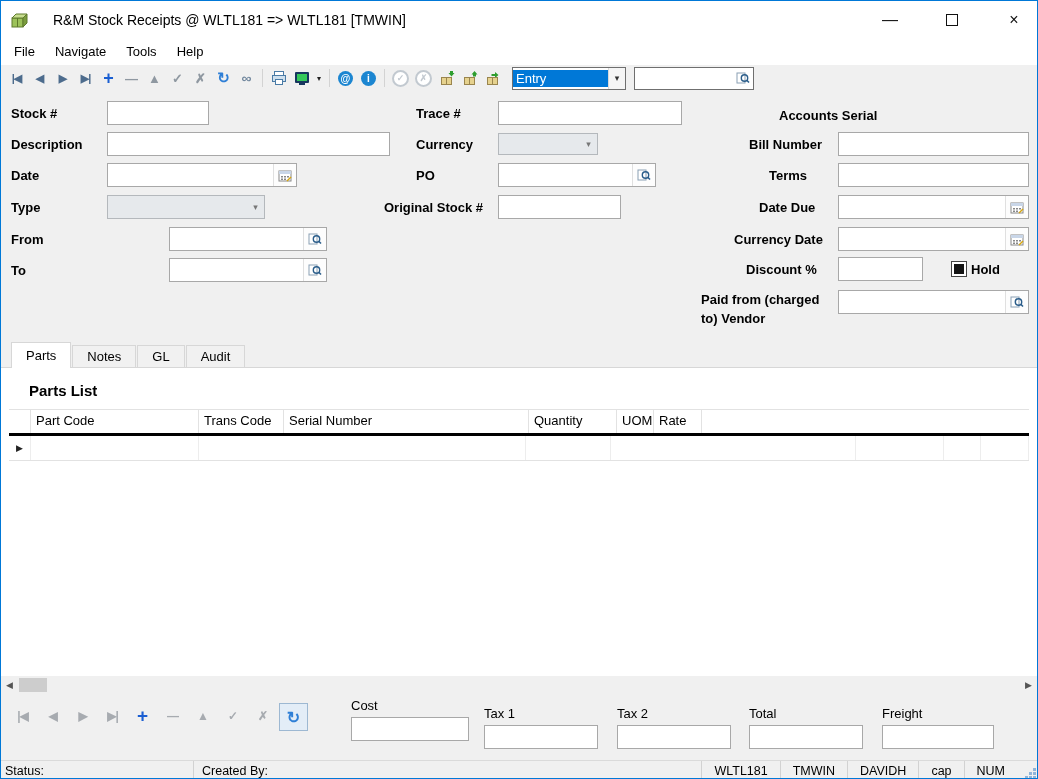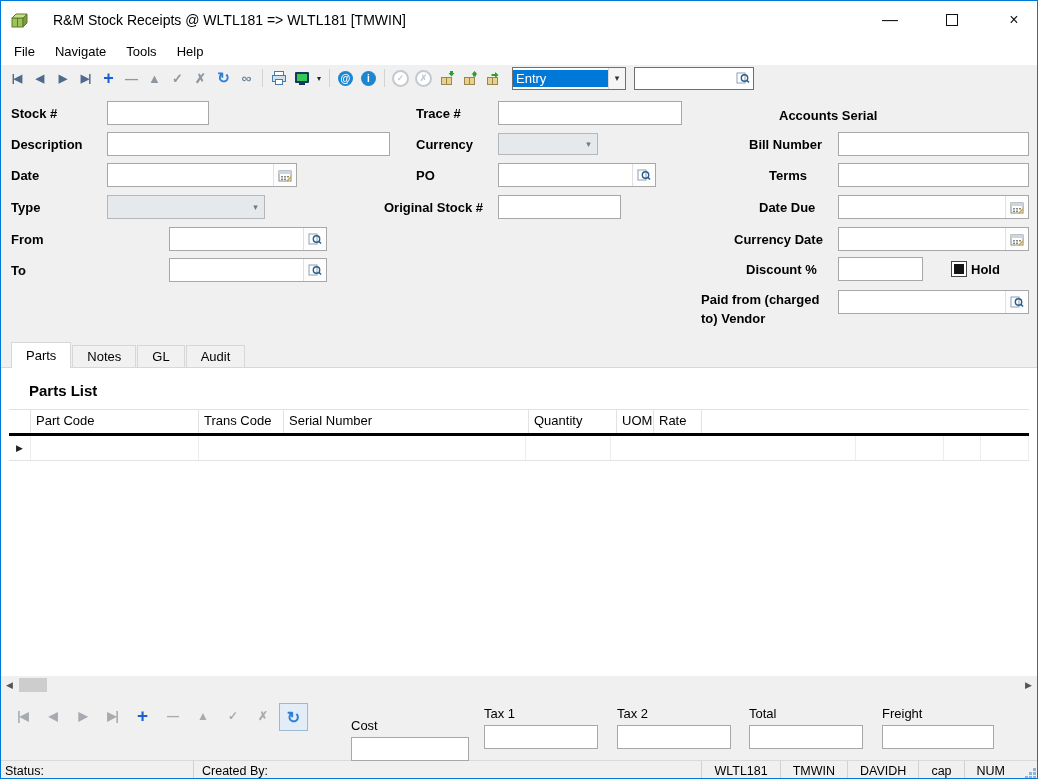--- a/index.html
+++ b/index.html
@@ -448,21 +448,21 @@
           <span class="fn-gray">✓</span>
         </span>
       <span class="fnbtn">
           <span class="fn-gray">✗</span>
         </span>
       <span class="fnbtn fn-ref">
           <span>↻</span>
         </span>
     </div>
 
-    <div class="fgroup" style="left:350px;top:24px;width:118px">
+    <div class="fgroup" style="left:350px;top:4px;width:118px">
       <span class="flab">Cost</span>
       <input class="fin" value="" style="">
     </div>
     <div class="fgroup" style="left:483px;top:12px;width:114px">
       <span class="flab">Tax 1</span>
       <input class="fin" value="" style="">
     </div>
     <div class="fgroup" style="left:616px;top:12px;width:114px">
       <span class="flab">Tax 2</span>
       <input class="fin" value="" style="">

